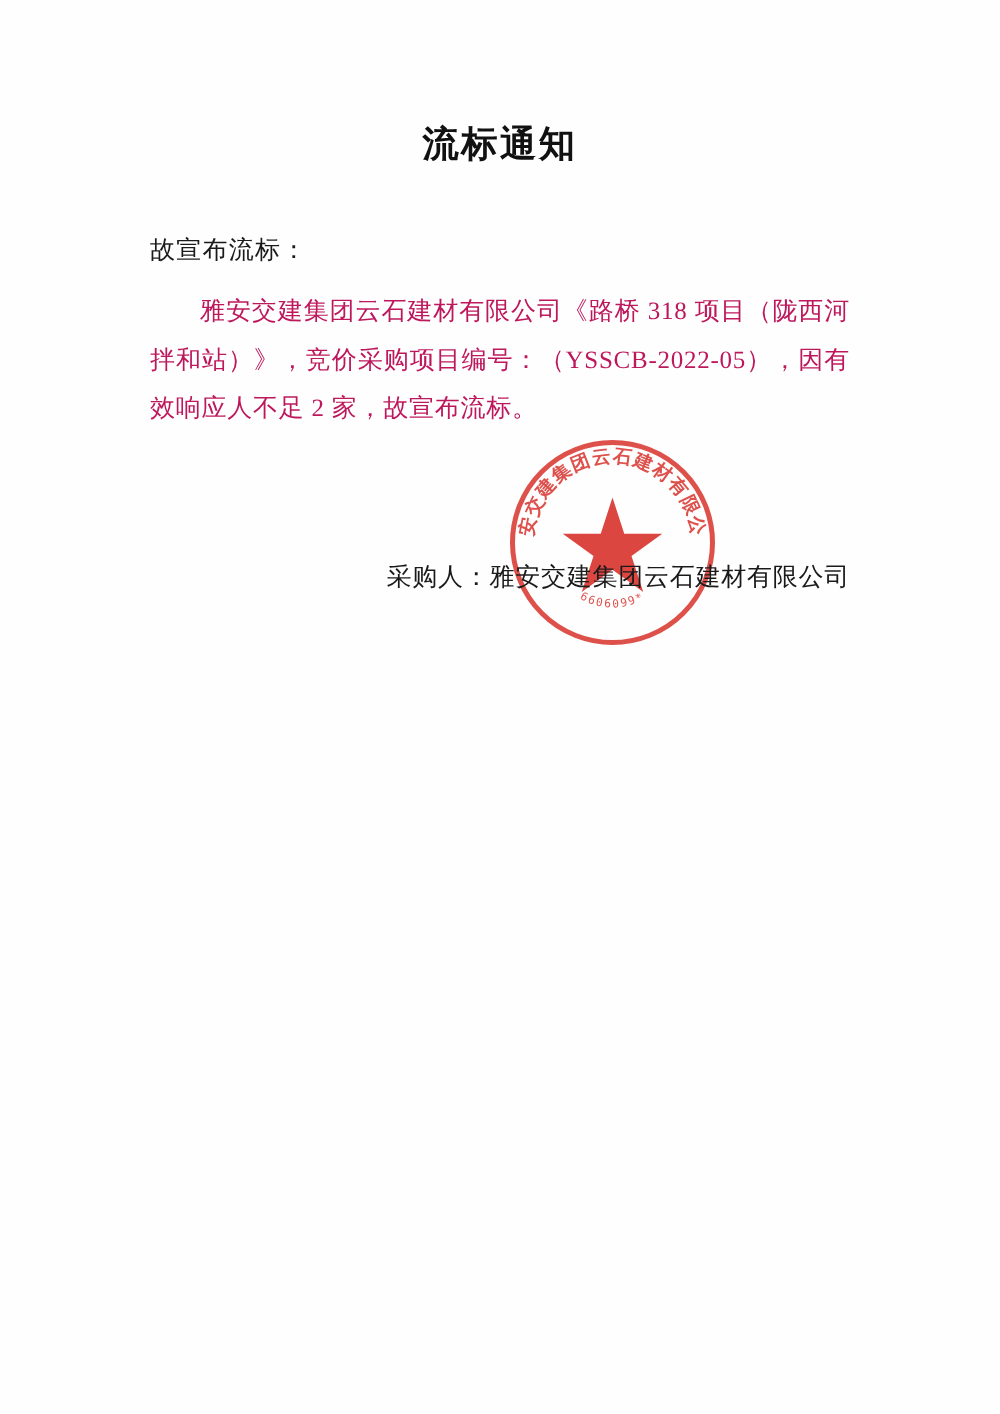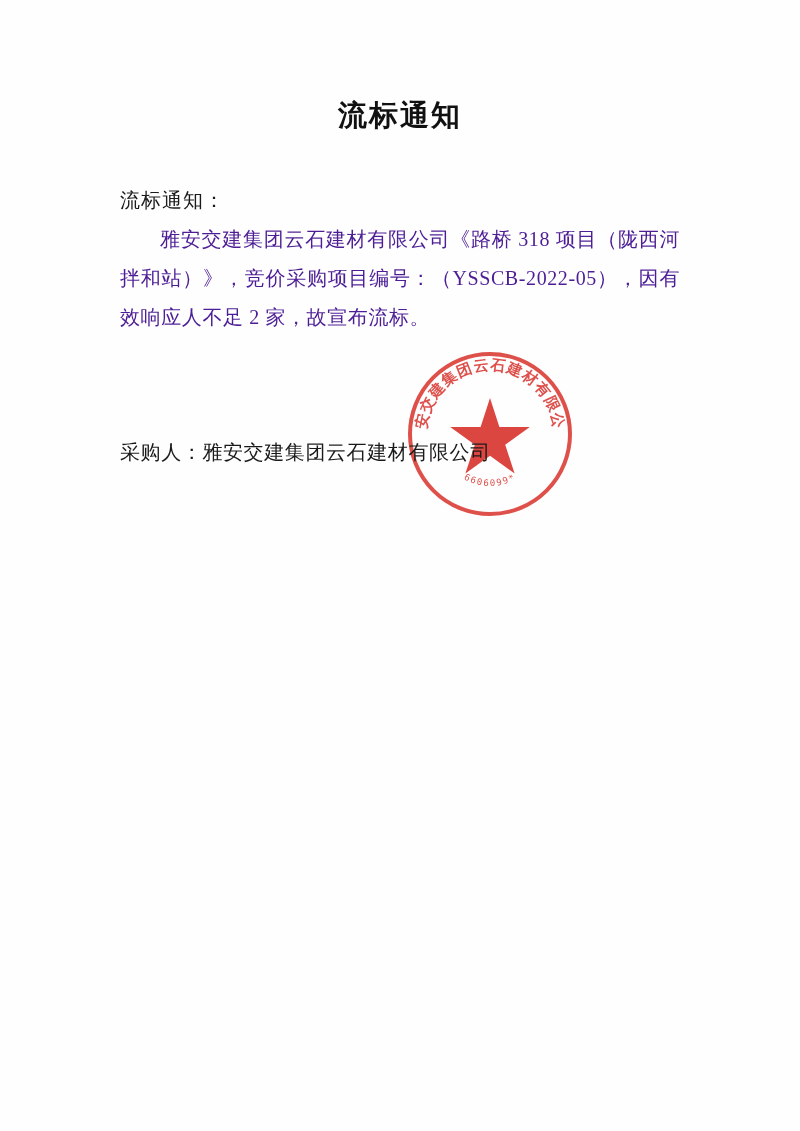--- a/index.html
+++ b/index.html
@@ -35,35 +35,35 @@
     width: 560px;
     padding-top: 48px;
   }
   .salutation {
     font-size: 20px;
     line-height: 1.6;
     letter-spacing: 1px;
     color: #1a1a1a;
   }
   .para {
-    margin-top: 4px;
+    margin-top: 14px;
     font-size: 20px;
     line-height: 1.95;
     letter-spacing: 0.6px;
     text-align: justify;
     text-justify: inter-ideograph;
     text-indent: 2em;
-    color: #4c1d95;
+    color: #be185d;
   }
   .sign-block {
     margin: 0 auto;
     width: 560px;
     position: relative;
     padding-top: 96px;
-    text-align: left;
+    text-align: right;
     z-index: 2;
   }
   .sign-line {
     font-size: 20px;
     line-height: 1.9;
     letter-spacing: 0.6px;
     color: #1a1a1a;
     white-space: nowrap;
   }
   .sign-date {
@@ -99,21 +99,21 @@
   }
 </style>
 </head>
 <body>
 
 <div class="page">
 
   <h1 class="doc-title">流标通知</h1>
 
   <div class="body-block">
-    <div class="salutation">流标通知：</div>
+    <div class="salutation">故宣布流标：</div>
     <div class="para">雅安交建集团云石建材有限公司《路桥 318 项目（陇西河拌和站）》，竞价采购项目编号：（YSSCB-2022-05），因有效响应人不足 2 家，故宣布流标。</div>
   </div>
 
   <div class="seal">
     <svg width="172" height="172" viewBox="0 0 172 172" xmlns="http://www.w3.org/2000/svg">
       <defs>
         <path id="arcpath" d="M 22,86 A 64,64 0 1 1 150,86"></path>
         <path id="arcbottom" d="M 34,86 A 52,52 0 0 0 138,86"></path>
       </defs>
       <circle cx="86" cy="86" r="80" fill="none" stroke="#d8322c" stroke-width="4" opacity="0.85"></circle>

